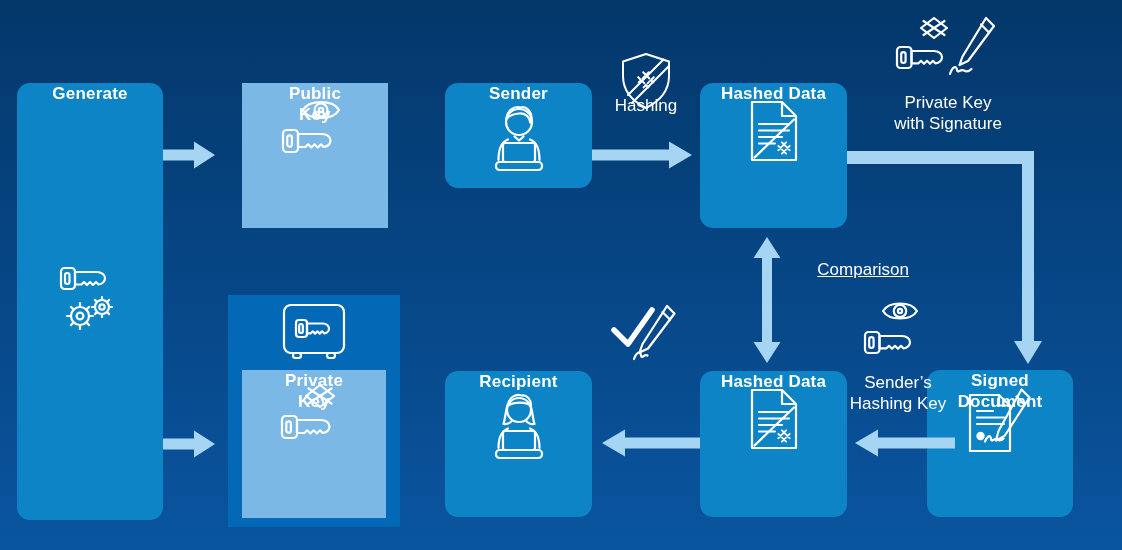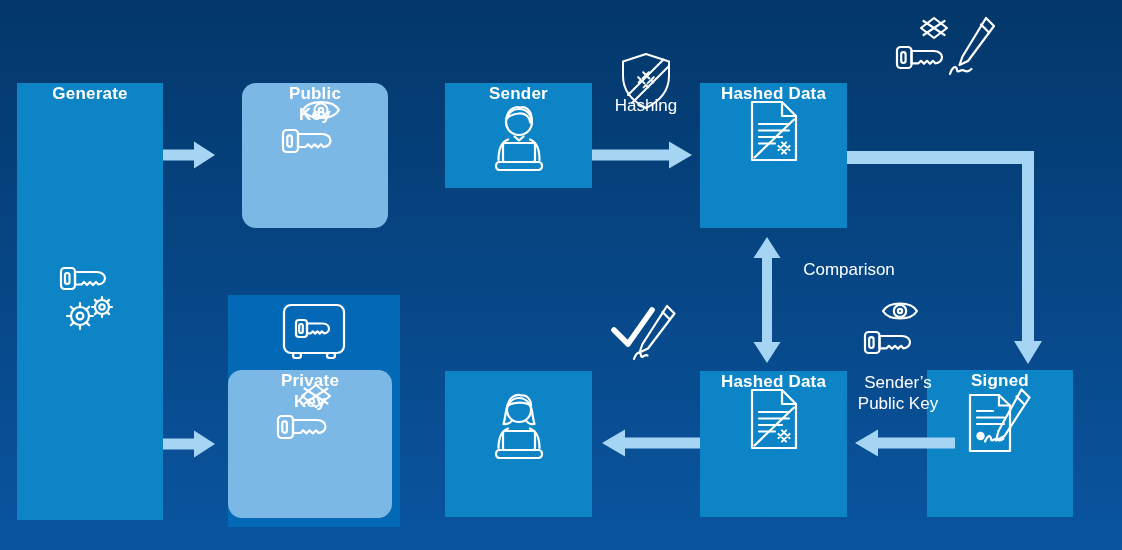--- a/index.html
+++ b/index.html
@@ -11,22 +11,22 @@
     --arrow:#a5d5f3;
     --text:#ffffff;
   }
   html,body{margin:0;padding:0;}
   #canvas{
     position:relative;width:1122px;height:550px;overflow:hidden;
     background:linear-gradient(180deg,var(--background-top) 0%,var(--background-bottom) 100%);
     font-family:"Liberation Sans",sans-serif;color:var(--text);
   }
   .node{position:absolute;}
-  .bg-primary{background:var(--box-primary);}
-  .bg-light{background:var(--box-light);border-radius:14px;}
+  .bg-primary{background:var(--box-primary);border-radius:13px;}
+  .bg-light{background:var(--box-light);}
   .bg-medium{background:var(--box-medium);}
   .node-label{
     position:absolute;left:0;right:0;bottom:18;text-align:center;
     font-weight:700;font-size:17px;line-height:21px;color:var(--text);letter-spacing:.2px;
   }
   .node-label.two-line{bottom:15;}
   .node-icon{position:absolute;left:0;right:0;display:flex;justify-content:center;}
   .icon{stroke:#ffffff;fill:none;}
   .ann-label{
     position:absolute;text-align:center;font-size:17px;line-height:21px;color:var(--text);
@@ -81,21 +81,21 @@
         <rect x="3" y="2" width="60" height="48" rx="7"></rect>
         <rect x="12" y="50" width="8" height="5" rx="2.4"></rect>
         <rect x="46" y="50" width="8" height="5" rx="2.4"></rect>
         <rect x="15" y="17" width="11" height="17" rx="3"></rect>
         <rect x="18.2" y="21" width="3.6" height="9" rx="1.8"></rect>
         <path d="M26 20.5 H42 C45.5 20.5 48 22.8 48 25.4 C48 27.9 46 30.3 43 30.3 L41 28.3 L38.7 30.6 L36.4 28.3 L34.1 30.6 L31.8 28.3 L29.8 30.3 H26 Z"></path>
       </svg>
     </div>
   </div>
 
-  <div class="node bg-light" style="left:228px;top:370px;width:164px;height:148px;">
+  <div class="node bg-light" style="left:242px;top:370px;width:144px;height:148px;">
     <div class="node-icon" style="top:13px;">
       <svg class="icon" width="70" height="64" viewBox="0 0 70 64" stroke-width="2.2" stroke-linecap="round" stroke-linejoin="round">
         <path d="M27 13 L41 2 L55 13 L41 24 Z"></path>
         <path d="M29.5 5.5 L52.5 20.5 M52.5 5.5 L29.5 20.5"></path>
         <rect x="3" y="33" width="15" height="22" rx="3.8"></rect>
         <rect x="7.3" y="38.3" width="4.6" height="11.4" rx="2.3"></rect>
         <path d="M18 37 H42 C47 37 50.5 40 50.5 43.5 C50.5 46.5 48 50 43.5 50 L41 47.3 L37.8 50.5 L34.6 47.3 L31.4 50.5 L28.2 47.3 L25.5 50 H18 Z"></path>
       </svg>
     </div>
     <div class="node-label two-line">
@@ -137,20 +137,21 @@
     <div class="node-icon" style="top:21px;">
       <svg class="icon" width="60" height="72" viewBox="0 0 60 72" stroke-width="2.2" stroke-linecap="round" stroke-linejoin="round">
         <circle cx="30" cy="18" r="12"></circle>
         <path d="M18.5 14 C20 5 27 1.5 32.5 3.5 C38 2.5 42.5 8 42 14 C37 9.5 25 9.5 18.5 14 Z"></path>
         <path d="M19 12 C16.5 18 16.5 26 14.5 32 C18.5 32.5 21.5 31 23 28.5 M41 12 C43.5 18 43.5 26 45.5 32 C41.5 32.5 38.5 31 37 28.5"></path>
         <path d="M9.5 56 C9.5 44 13.5 38.5 19 36.5 M50.5 56 C50.5 44 46.5 38.5 41 36.5"></path>
         <rect x="14" y="39" width="32" height="19" rx="2"></rect>
         <rect x="7" y="58" width="46" height="8" rx="3.5"></rect>
       </svg>
     </div>
+    <div class="node-label">Recipient</div>
   </div>
 
   <div class="node bg-primary" style="left:700px;top:371px;width:147px;height:146px;">
     <div class="node-icon" style="top:17px;">
       <svg class="icon" width="48" height="62" viewBox="0 0 48 62" stroke-width="2.2" stroke-linecap="round" stroke-linejoin="round">
         <path d="M2 2 H32 L46 16 V60 H2 Z"></path>
         <path d="M32 2 V16 H46"></path>
         <path d="M9 24 H39 M9 30.5 H39 M9 37 H32 M9 43.5 H25"></path>
         <path d="M4.5 57.5 L44 19.5"></path>
         <g transform="rotate(45 34 48)" stroke-width="1.9">
@@ -168,20 +169,21 @@
         <path d="M31 7 V17.5 H42"></path>
         <path d="M9 23 H25 M9 29.5 H36 M9 36 H36"></path>
         <circle cx="12.5" cy="48" r="4.2" fill="#ffffff" stroke="none"></circle>
         <path d="M17 53.5 C19.5 47.5 22.5 46.5 23 51 C23.4 55 26 49.5 29 51.5 C31.5 53 34 52 35.5 50.5"></path>
         <path d="M53.5 1.5 L61.5 9.5 L36.5 48 L28 52.5 L30.5 43 Z"></path>
         <path d="M48.5 8.5 L56.5 16.5"></path>
       </svg>
     </div>
     <div class="node-label two-line">
       <div>Signed</div>
+      <div>Document</div>
     </div>
   </div>
 
   <div class="ann-icon" style="left:618px;top:52px;">
     <svg class="icon" width="56" height="58" viewBox="0 0 56 58" stroke-width="2" stroke-linecap="round" stroke-linejoin="round">
       <path d="M28 2 L51 9.5 V24 C51 38.5 42 49 28 56 C14 49 5 38.5 5 24 V9.5 Z"></path>
       <path d="M10 43 L45.5 7.5 M14 51 L51 14"></path>
       <g transform="rotate(45 28 28)" stroke-dasharray="3.2 2.4">
         <path d="M20.5 24.5 H35.5 M20.5 31.5 H35.5 M24.5 20.5 V35.5 M31.5 20.5 V35.5"></path>
       </g>
@@ -194,22 +196,26 @@
       <path d="M27 14 L40 4 L53 14 L40 24 Z"></path>
       <path d="M29.5 7 L50.5 21 M50.5 7 L29.5 21"></path>
       <rect x="3" y="33" width="14.5" height="21" rx="3.6"></rect>
       <rect x="7.2" y="38.2" width="4.4" height="10.8" rx="2.2"></rect>
       <path d="M17.5 37 H40 C44.8 37 48 39.8 48 43 C48 46 45.6 49.3 41.3 49.3 L39 46.8 L36 49.8 L33 46.8 L30 49.8 L27 46.8 L24.5 49.3 H17.5 Z"></path>
       <path d="M92 4 L100 12 L74 47 L65.5 51 L68.5 42.5 Z"></path>
       <path d="M87 10.5 L95 18.5"></path>
       <path d="M56 60 C58.5 52.5 62.5 51 63 56 C63.4 60 66.5 54.5 70 56.5 C72.5 58 75.5 57 77.5 55"></path>
     </svg>
   </div>
-
-  <div class="ann-label" style="left:789px;top:259px;width:120px;text-align:center;">Comparison</div>
+  <div class="ann-label" style="left:870px;top:92px;width:156px;">
+    <div>Private Key</div>
+    <div>with Signature</div>
+  </div>
+
+  <div class="ann-label" style="left:789px;top:259px;width:120px;text-align:right;text-decoration:underline;">Comparison</div>
 
   <div class="ann-icon" style="left:610px;top:303px;">
     <svg class="icon" width="70" height="64" viewBox="0 0 70 64" stroke-width="2.2" stroke-linecap="round" stroke-linejoin="round">
       <path d="M4 27 L18 41 L42 7" stroke-width="5.6"></path>
       <path d="M57 3 L64.5 10.5 L38 45.5 L29.5 49.5 L32.5 41 Z"></path>
       <path d="M52.5 9 L60 16.5"></path>
       <path d="M24 56 C26.5 49 30.5 47.5 31 52.5 C31.4 56.5 34.5 50.5 37.5 52.5"></path>
     </svg>
   </div>
 
@@ -218,21 +224,21 @@
       <path d="M21 13 C27 3 49 3 55 13 C49 23 27 23 21 13 Z"></path>
       <circle cx="38" cy="13" r="6.2"></circle>
       <circle cx="38" cy="13" r="2.1"></circle>
       <rect x="3" y="34" width="14.5" height="21" rx="3.6"></rect>
       <rect x="7.2" y="39.2" width="4.4" height="10.8" rx="2.2"></rect>
       <path d="M17.5 38 H40 C44.8 38 48 40.8 48 44 C48 47 45.6 50.3 41.3 50.3 L39 47.8 L36 50.8 L33 47.8 L30 50.8 L27 47.8 L24.5 50.3 H17.5 Z"></path>
     </svg>
   </div>
   <div class="ann-label" style="left:842px;top:372px;width:112px;">
     <div>Sender’s</div>
-    <div>Public Key</div>
+    <div>Hashing Key</div>
   </div>
 
   <div class="arrow" style="left:163px;top:140px;">
     <svg width="52" height="30">
         <polygon points="0,9.5 31,9.5 31,1.5 52,15 31,28.5 31,20.5 0,20.5" style="fill:var(--arrow,#a5d5f3)"></polygon>
       </svg>
   </div>
   <div class="arrow" style="left:163px;top:429px;">
     <svg width="52" height="30">
         <polygon points="0,9.5 31,9.5 31,1.5 52,15 31,28.5 31,20.5 0,20.5" style="fill:var(--arrow,#a5d5f3)"></polygon>

